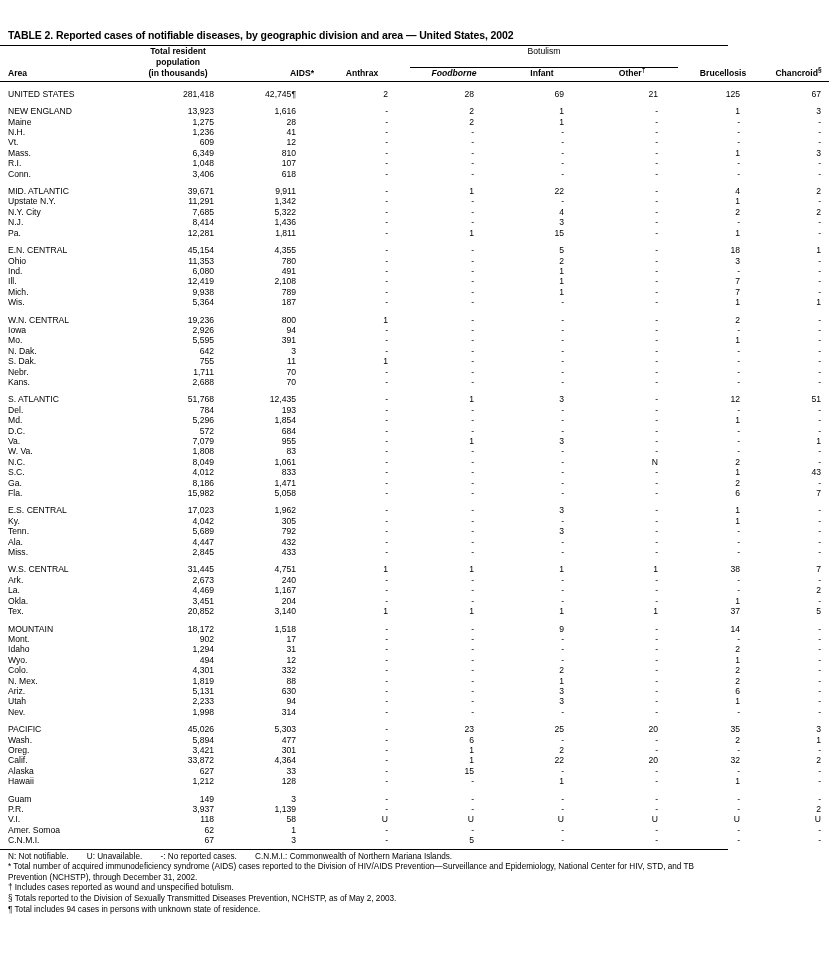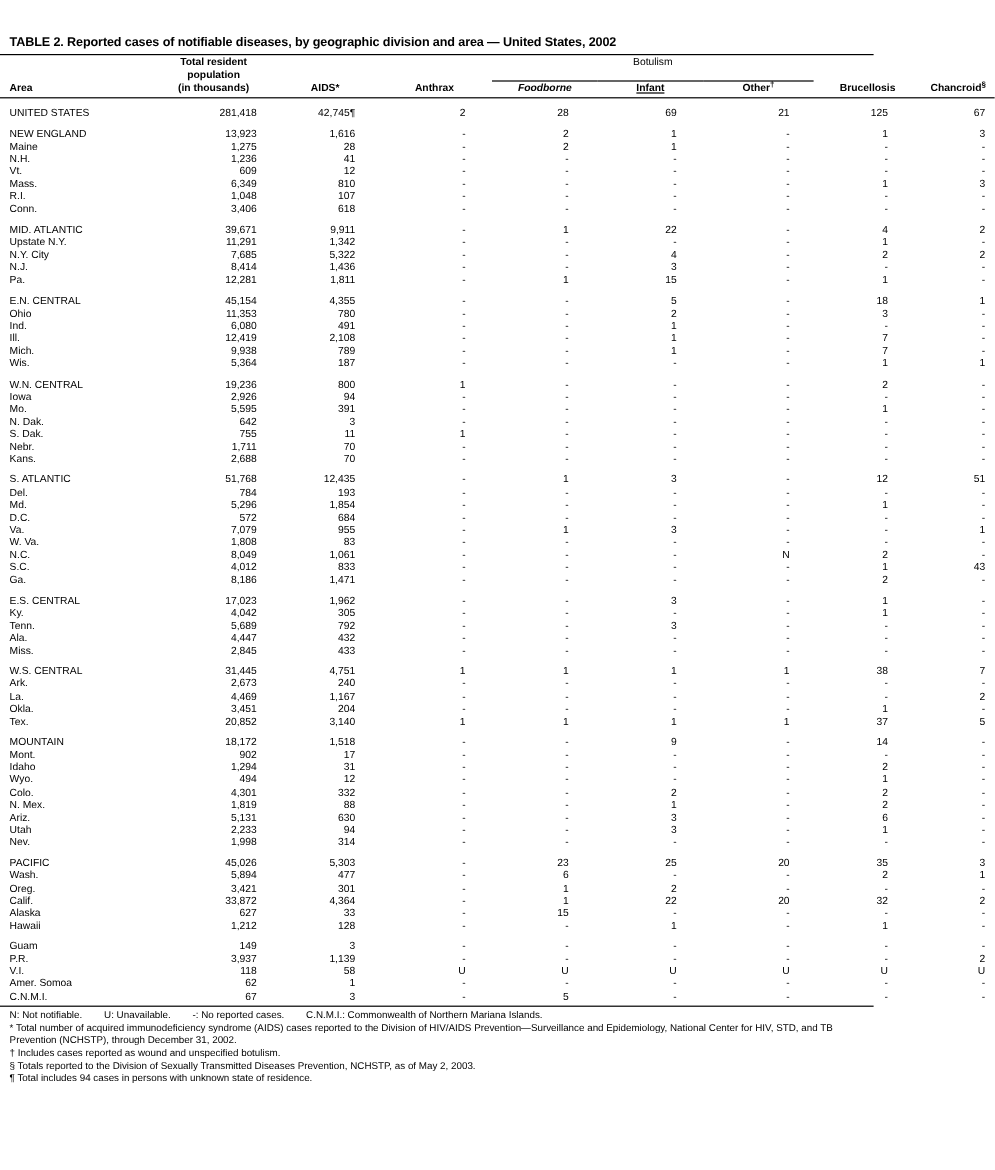--- a/index.html
+++ b/index.html
@@ -124,24 +124,24 @@
         <td class="col-num" style="text-align:center;padding-right:0 !important;"><span class="hdr-sub">population</span></td>
         <td class="col-aids"></td>
         <td class="col-anth"></td>
         <td colspan="3" class="bot-underline"></td>
         <td class="col-bruc"></td>
         <td class="col-chan"></td>
       </tr>
       <tr class="hdr">
         <td class="col-area">Area</td>
         <td class="col-num" style="text-align:center;padding-right:0 !important;">(in thousands)</td>
-        <td class="col-aids" style="text-align:center;padding-right:0 !important;">AIDS*</td>
+        <td class="col-aids" style="padding-right:0 !important;">AIDS*</td>
         <td class="col-anth" style="text-align:center;padding-right:0 !important;">Anthrax</td>
         <td class="col-food" style="text-align:center;padding-right:0 !important;font-style:italic;">Foodborne</td>
-        <td class="col-inf" style="text-align:center;padding-right:0 !important;text-decoration:underline;">Infant</td>
+        <td class="col-inf" style="text-align:center;padding-right:0 !important;">Infant</td>
         <td class="col-oth" style="text-align:center;padding-right:0 !important;">Other<sup>†</sup></td>
         <td class="col-bruc" style="text-align:center;padding-right:0 !important;">Brucellosis</td>
         <td class="col-chan" style="text-align:center;padding-right:0 !important;">Chancroid<sup>§</sup></td>
       </tr>
       <tr>
         <td colspan="9" style="padding:0;">
             <div class="rule-thin"></div>
           </td>
       </tr>
       <tr class="spacer">
@@ -541,20 +541,31 @@
         <tr>
           <td class="col-area">Ga.</td>
           <td class="col-num">8,186</td>
           <td class="col-aids">1,471</td>
           <td class="col-anth">-</td>
           <td class="col-food">-</td>
           <td class="col-inf">-</td>
           <td class="col-oth">-</td>
           <td class="col-bruc">2</td>
           <td class="col-chan">-</td>
+        </tr>
+        <tr>
+          <td class="col-area">Fla.</td>
+          <td class="col-num">15,982</td>
+          <td class="col-aids">5,058</td>
+          <td class="col-anth">-</td>
+          <td class="col-food">-</td>
+          <td class="col-inf">-</td>
+          <td class="col-oth">-</td>
+          <td class="col-bruc">6</td>
+          <td class="col-chan">7</td>
         </tr>
         <tr class="spacer">
           <td colspan="9"></td>
         </tr>
         <tr>
           <td class="col-area">E.S. CENTRAL</td>
           <td class="col-num">17,023</td>
           <td class="col-aids">1,962</td>
           <td class="col-anth">-</td>
           <td class="col-food">-</td>

